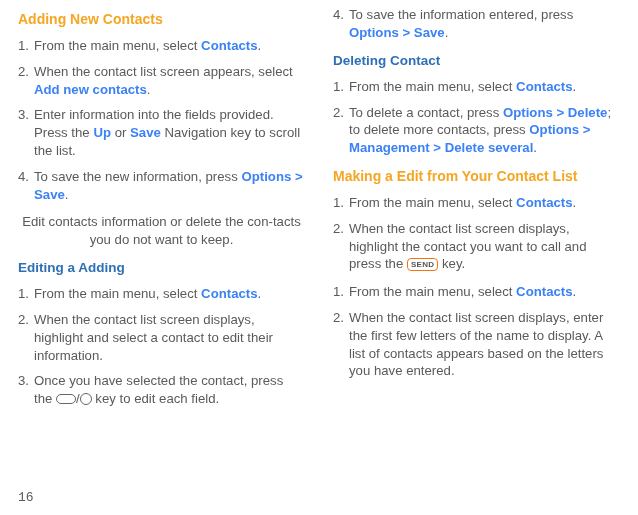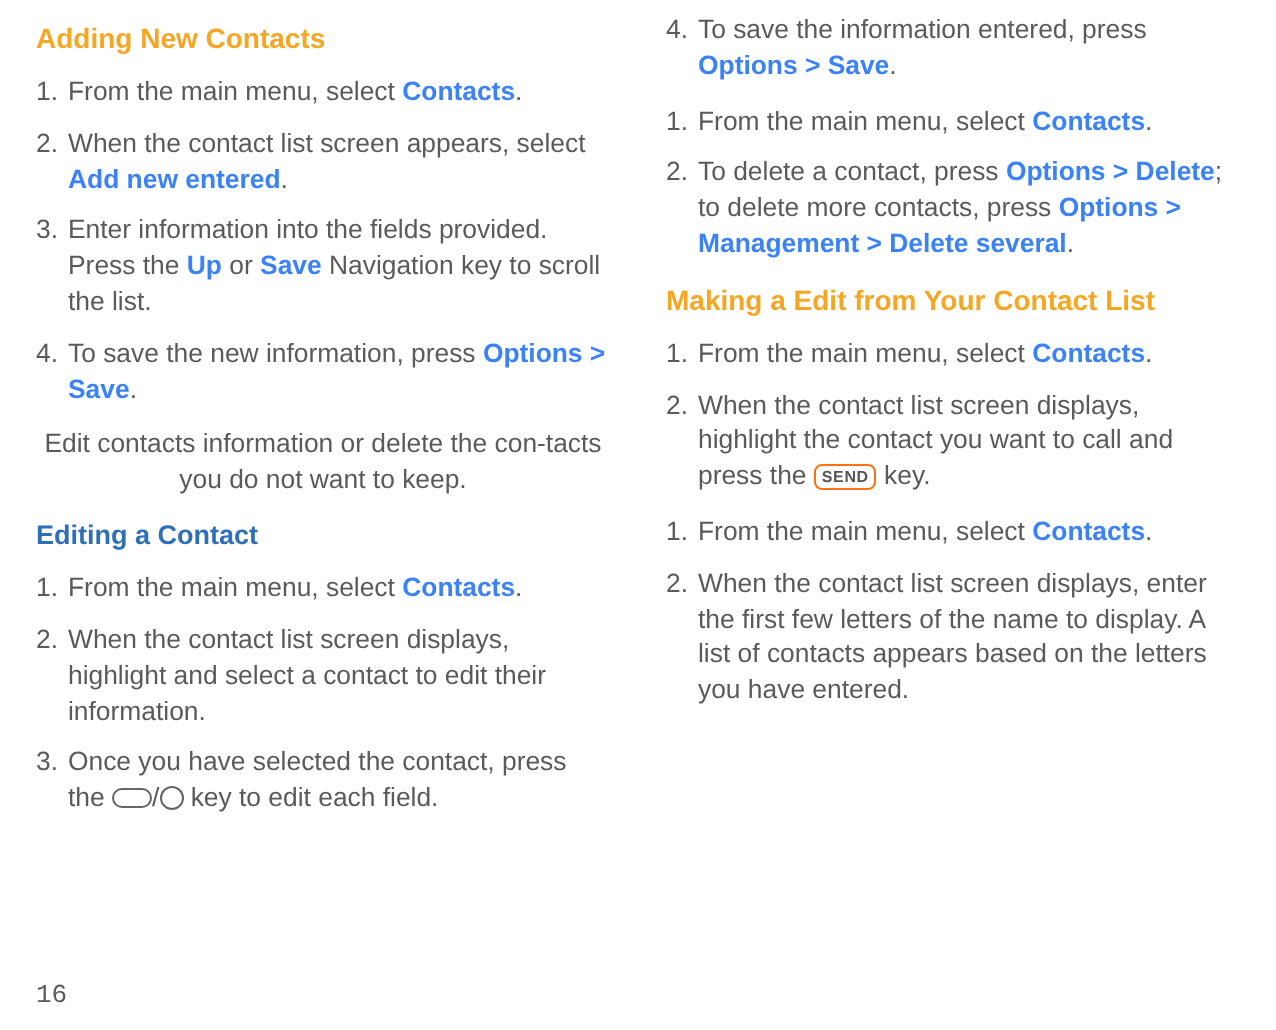--- a/index.html
+++ b/index.html
@@ -102,35 +102,35 @@
   <div class="col">
 
     <div class="h-topic">Adding New Contacts</div>
     <ol>
       <li>
         <span class="num">1.</span>
         <span class="body">From the main menu, select <b>Contacts</b>.</span>
       </li>
       <li>
         <span class="num">2.</span>
-        <span class="body">When the contact list screen appears, select <b>Add new entered</b>.</span>
+        <span class="body">When the contact list screen appears, select <b>Add new contacts</b>.</span>
       </li>
       <li>
         <span class="num">3.</span>
         <span class="body">Enter information into the fields provided. Press the <b>Up</b> or <b>Save</b> Navigation key to scroll the list.</span>
       </li>
       <li>
         <span class="num">4.</span>
         <span class="body">To save the new information, press <b>Options &gt; Save</b>.</span>
       </li>
     </ol>
 
     <p class="plain">Edit contacts information or delete the con-tacts you do not want to keep.</p>
 
-    <div class="h-sub">Editing a Contact</div>
+    <div class="h-sub">Editing a Adding</div>
     <ol>
       <li>
         <span class="num">1.</span>
         <span class="body">From the main menu, select <b>Contacts</b>.</span>
       </li>
       <li>
         <span class="num">2.</span>
         <span class="body">When the contact list screen displays, highlight and select a contact to edit their information.</span>
       </li>
       <li>
@@ -142,20 +142,21 @@
 
   <div class="col">
 
     <ol>
       <li>
         <span class="num">4.</span>
         <span class="body">To save the information entered, press <b>Options &gt; Save</b>.</span>
       </li>
     </ol>
 
+    <div class="h-sub">Deleting Contact</div>
     <ol>
       <li>
         <span class="num">1.</span>
         <span class="body">From the main menu, select <b>Contacts</b>.</span>
       </li>
       <li>
         <span class="num">2.</span>
         <span class="body">To delete a contact, press <b>Options &gt; Delete</b>; to delete more contacts, press <b>Options &gt; Management &gt; Delete several</b>.</span>
       </li>
     </ol>

